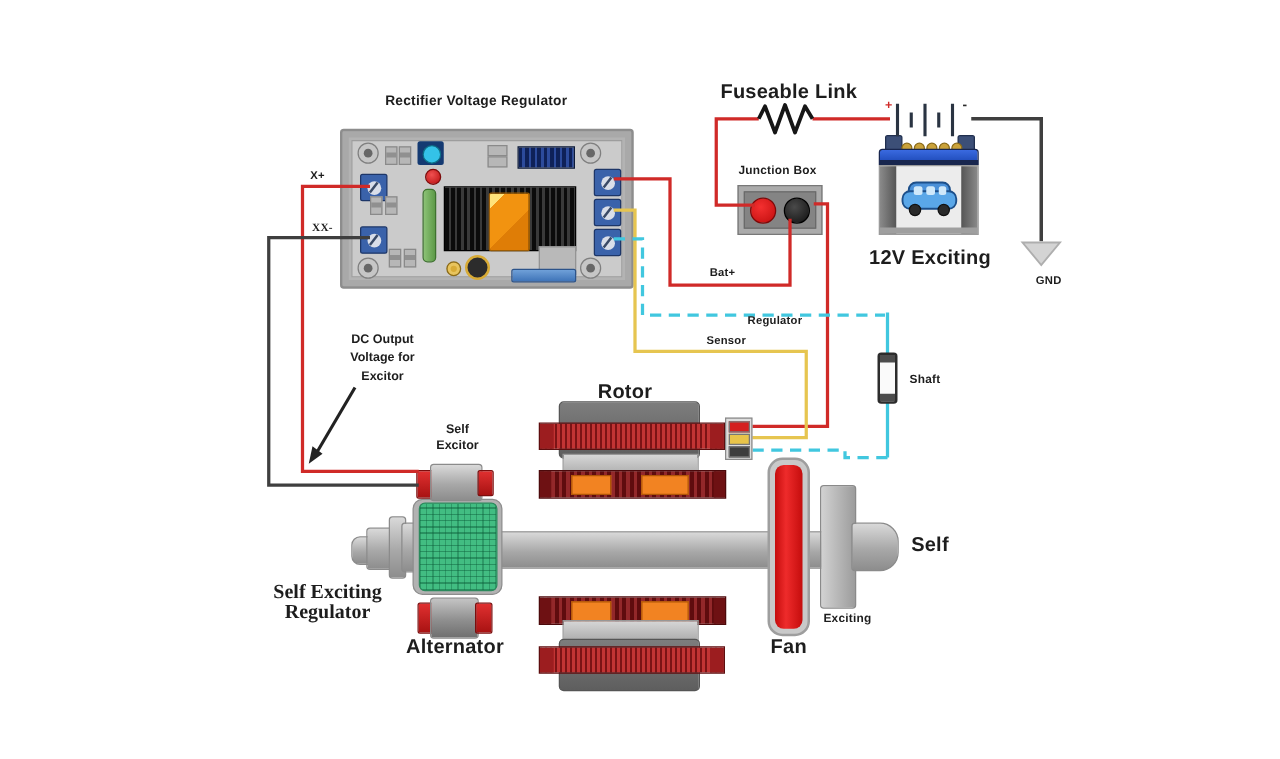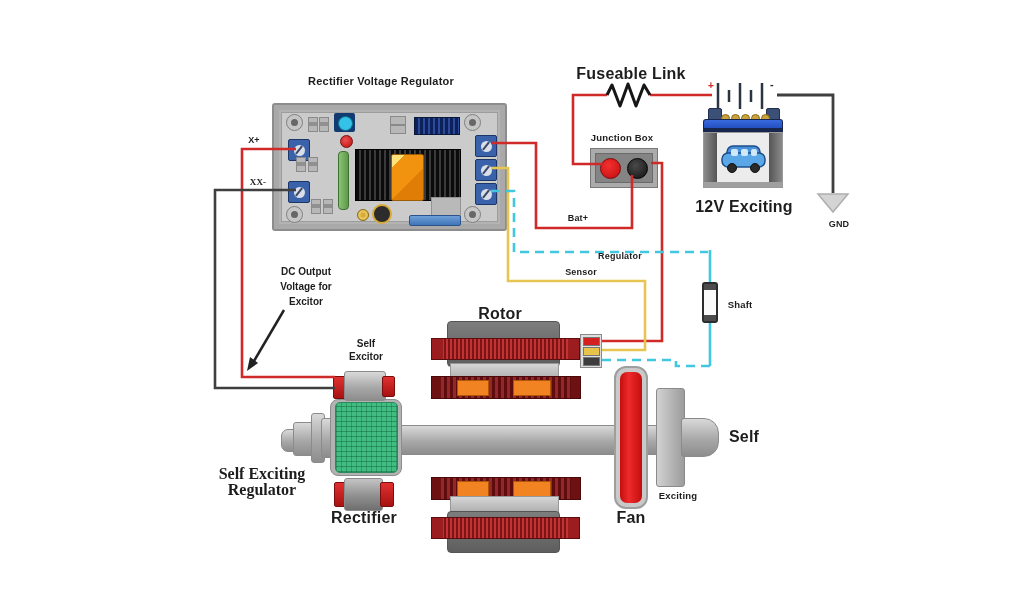--- a/index.html
+++ b/index.html
@@ -225,19 +225,19 @@
     <div>Excitor</div>
   </div>
   <div class="lbl-block" style="left:366px;top:337px;line-height:13px;z-index:5;">
     <div>Self</div>
     <div>Excitor</div>
   </div>
   <div class="lbl" style="left:500px;top:314px;z-index:5;">Rotor</div>
   <div class="lbl" style="left:744px;top:437px;z-index:5;">Self</div>
   <div class="lbl" style="left:678px;top:495px;font-size:9.5px;z-index:5;">Exciting</div>
   <div class="lbl" style="left:631px;top:518px;z-index:5;">Fan</div>
-  <div class="lbl" style="left:364px;top:518px;z-index:5;">Rectifier</div>
+  <div class="lbl" style="left:364px;top:518px;z-index:5;">Alternator</div>
   <div class="lbl-block big" style="left:262px;top:466px;z-index:5;">
     <div>Self Exciting</div>
     <div>Regulator</div>
   </div>
 
 </div>
 
 </body></html>

